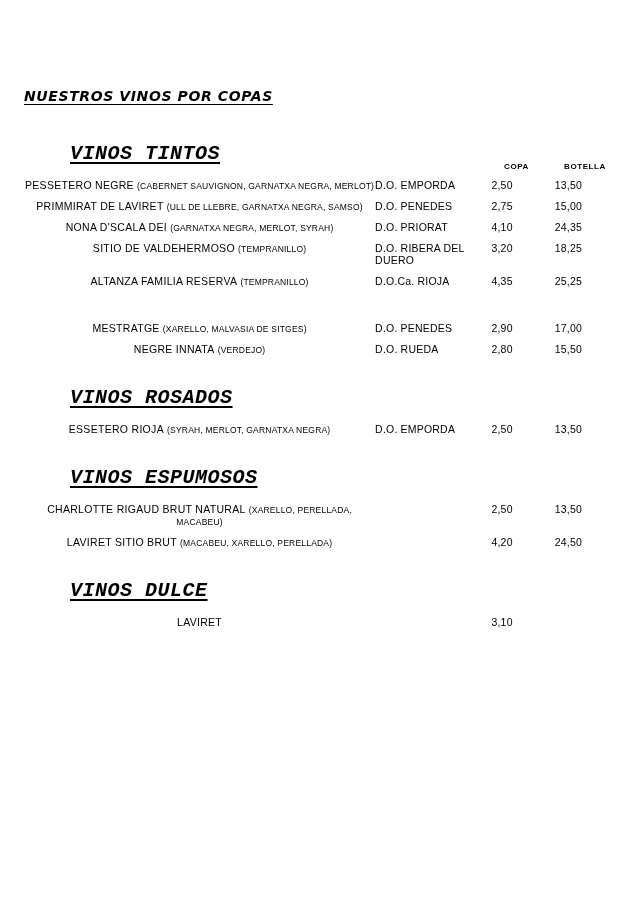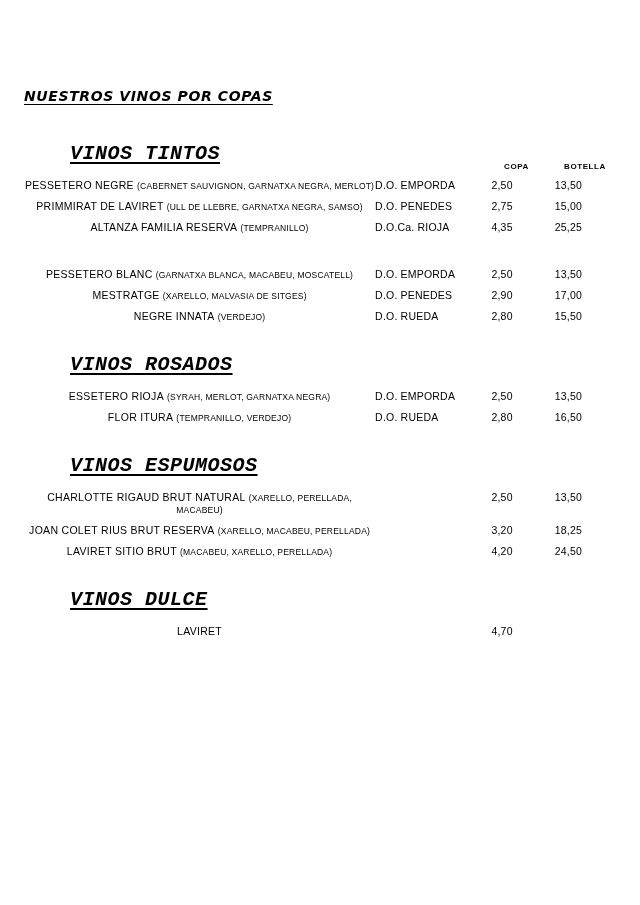--- a/index.html
+++ b/index.html
@@ -116,38 +116,44 @@
               <td class="copa">2,50</td>
               <td class="botella">13,50</td>
             </tr>
             <tr>
               <td class="name"><span class="wname">PRIMMIRAT DE LAVIRET</span> <span class="grapes">(ULL DE LLEBRE, GARNATXA NEGRA, SAMSO)</span></td>
               <td class="do">D.O. PENEDES</td>
               <td class="copa">2,75</td>
               <td class="botella">15,00</td>
             </tr>
             <tr>
+              <td class="name"><span class="wname">NONA D'SCALA DEI</span> <span class="grapes">(GARNATXA NEGRA, MERLOT, SYRAH)</span></td>
+              <td class="do">D.O. PRIORAT</td>
+              <td class="copa">4,10</td>
+              <td class="botella">24,35</td>
+            </tr>
+            <tr>
+              <td class="name"><span class="wname">SITIO DE VALDEHERMOSO</span> <span class="grapes">(TEMPRANILLO)</span></td>
+              <td class="do">D.O. RIBERA DEL DUERO</td>
+              <td class="copa">3,20</td>
+              <td class="botella">18,25</td>
+            </tr>
+            <tr>
               <td class="name"><span class="wname">ALTANZA FAMILIA RESERVA</span> <span class="grapes">(TEMPRANILLO)</span></td>
               <td class="do">D.O.Ca. RIOJA</td>
               <td class="copa">4,35</td>
               <td class="botella">25,25</td>
             </tr>
           </tbody>
         </table>
       </div>
       <div class="section">
         <table class="wines">
           <tbody>
             <tr>
-              <td class="name"><span class="wname">PESSETERO BLANC</span> <span class="grapes">(GARNATXA BLANCA, MACABEU, MOSCATELL)</span></td>
-              <td class="do">D.O. EMPORDA</td>
-              <td class="copa">2,50</td>
-              <td class="botella">13,50</td>
-            </tr>
-            <tr>
               <td class="name"><span class="wname">MESTRATGE</span> <span class="grapes">(XARELLO, MALVASIA DE SITGES)</span></td>
               <td class="do">D.O. PENEDES</td>
               <td class="copa">2,90</td>
               <td class="botella">17,00</td>
             </tr>
             <tr>
               <td class="name"><span class="wname">NEGRE INNATA</span> <span class="grapes">(VERDEJO)</span></td>
               <td class="do">D.O. RUEDA</td>
               <td class="copa">2,80</td>
               <td class="botella">15,50</td>
@@ -158,61 +164,49 @@
       <div class="section">
         <div class="section-title">VINOS ROSADOS</div>
         <table class="wines">
           <tbody>
             <tr>
               <td class="name"><span class="wname">ESSETERO RIOJA</span> <span class="grapes">(SYRAH, MERLOT, GARNATXA NEGRA)</span></td>
               <td class="do">D.O. EMPORDA</td>
               <td class="copa">2,50</td>
               <td class="botella">13,50</td>
             </tr>
-            <tr>
-              <td class="name"><span class="wname">FLOR ITURA</span> <span class="grapes">(TEMPRANILLO, VERDEJO)</span></td>
-              <td class="do">D.O. RUEDA</td>
-              <td class="copa">2,80</td>
-              <td class="botella">16,50</td>
-            </tr>
           </tbody>
         </table>
       </div>
       <div class="section">
         <div class="section-title">VINOS ESPUMOSOS</div>
         <table class="wines">
           <tbody>
             <tr>
               <td class="name"><span class="wname">CHARLOTTE RIGAUD BRUT NATURAL</span> <span class="grapes">(XARELLO, PERELLADA, MACABEU)</span></td>
               <td class="do"></td>
               <td class="copa">2,50</td>
               <td class="botella">13,50</td>
             </tr>
             <tr>
-              <td class="name"><span class="wname">JOAN COLET RIUS BRUT RESERVA</span> <span class="grapes">(XARELLO, MACABEU, PERELLADA)</span></td>
-              <td class="do"></td>
-              <td class="copa">3,20</td>
-              <td class="botella">18,25</td>
-            </tr>
-            <tr>
               <td class="name"><span class="wname">LAVIRET SITIO BRUT</span> <span class="grapes">(MACABEU, XARELLO, PERELLADA)</span></td>
               <td class="do"></td>
               <td class="copa">4,20</td>
               <td class="botella">24,50</td>
             </tr>
           </tbody>
         </table>
       </div>
       <div class="section">
         <div class="section-title">VINOS DULCE</div>
         <table class="wines">
           <tbody>
             <tr>
               <td class="name"><span class="wname">LAVIRET</span></td>
               <td class="do"></td>
-              <td class="copa">4,70</td>
+              <td class="copa">3,10</td>
               <td class="botella"></td>
             </tr>
           </tbody>
         </table>
       </div>
     </div>
 </div>
 
 </body></html>

